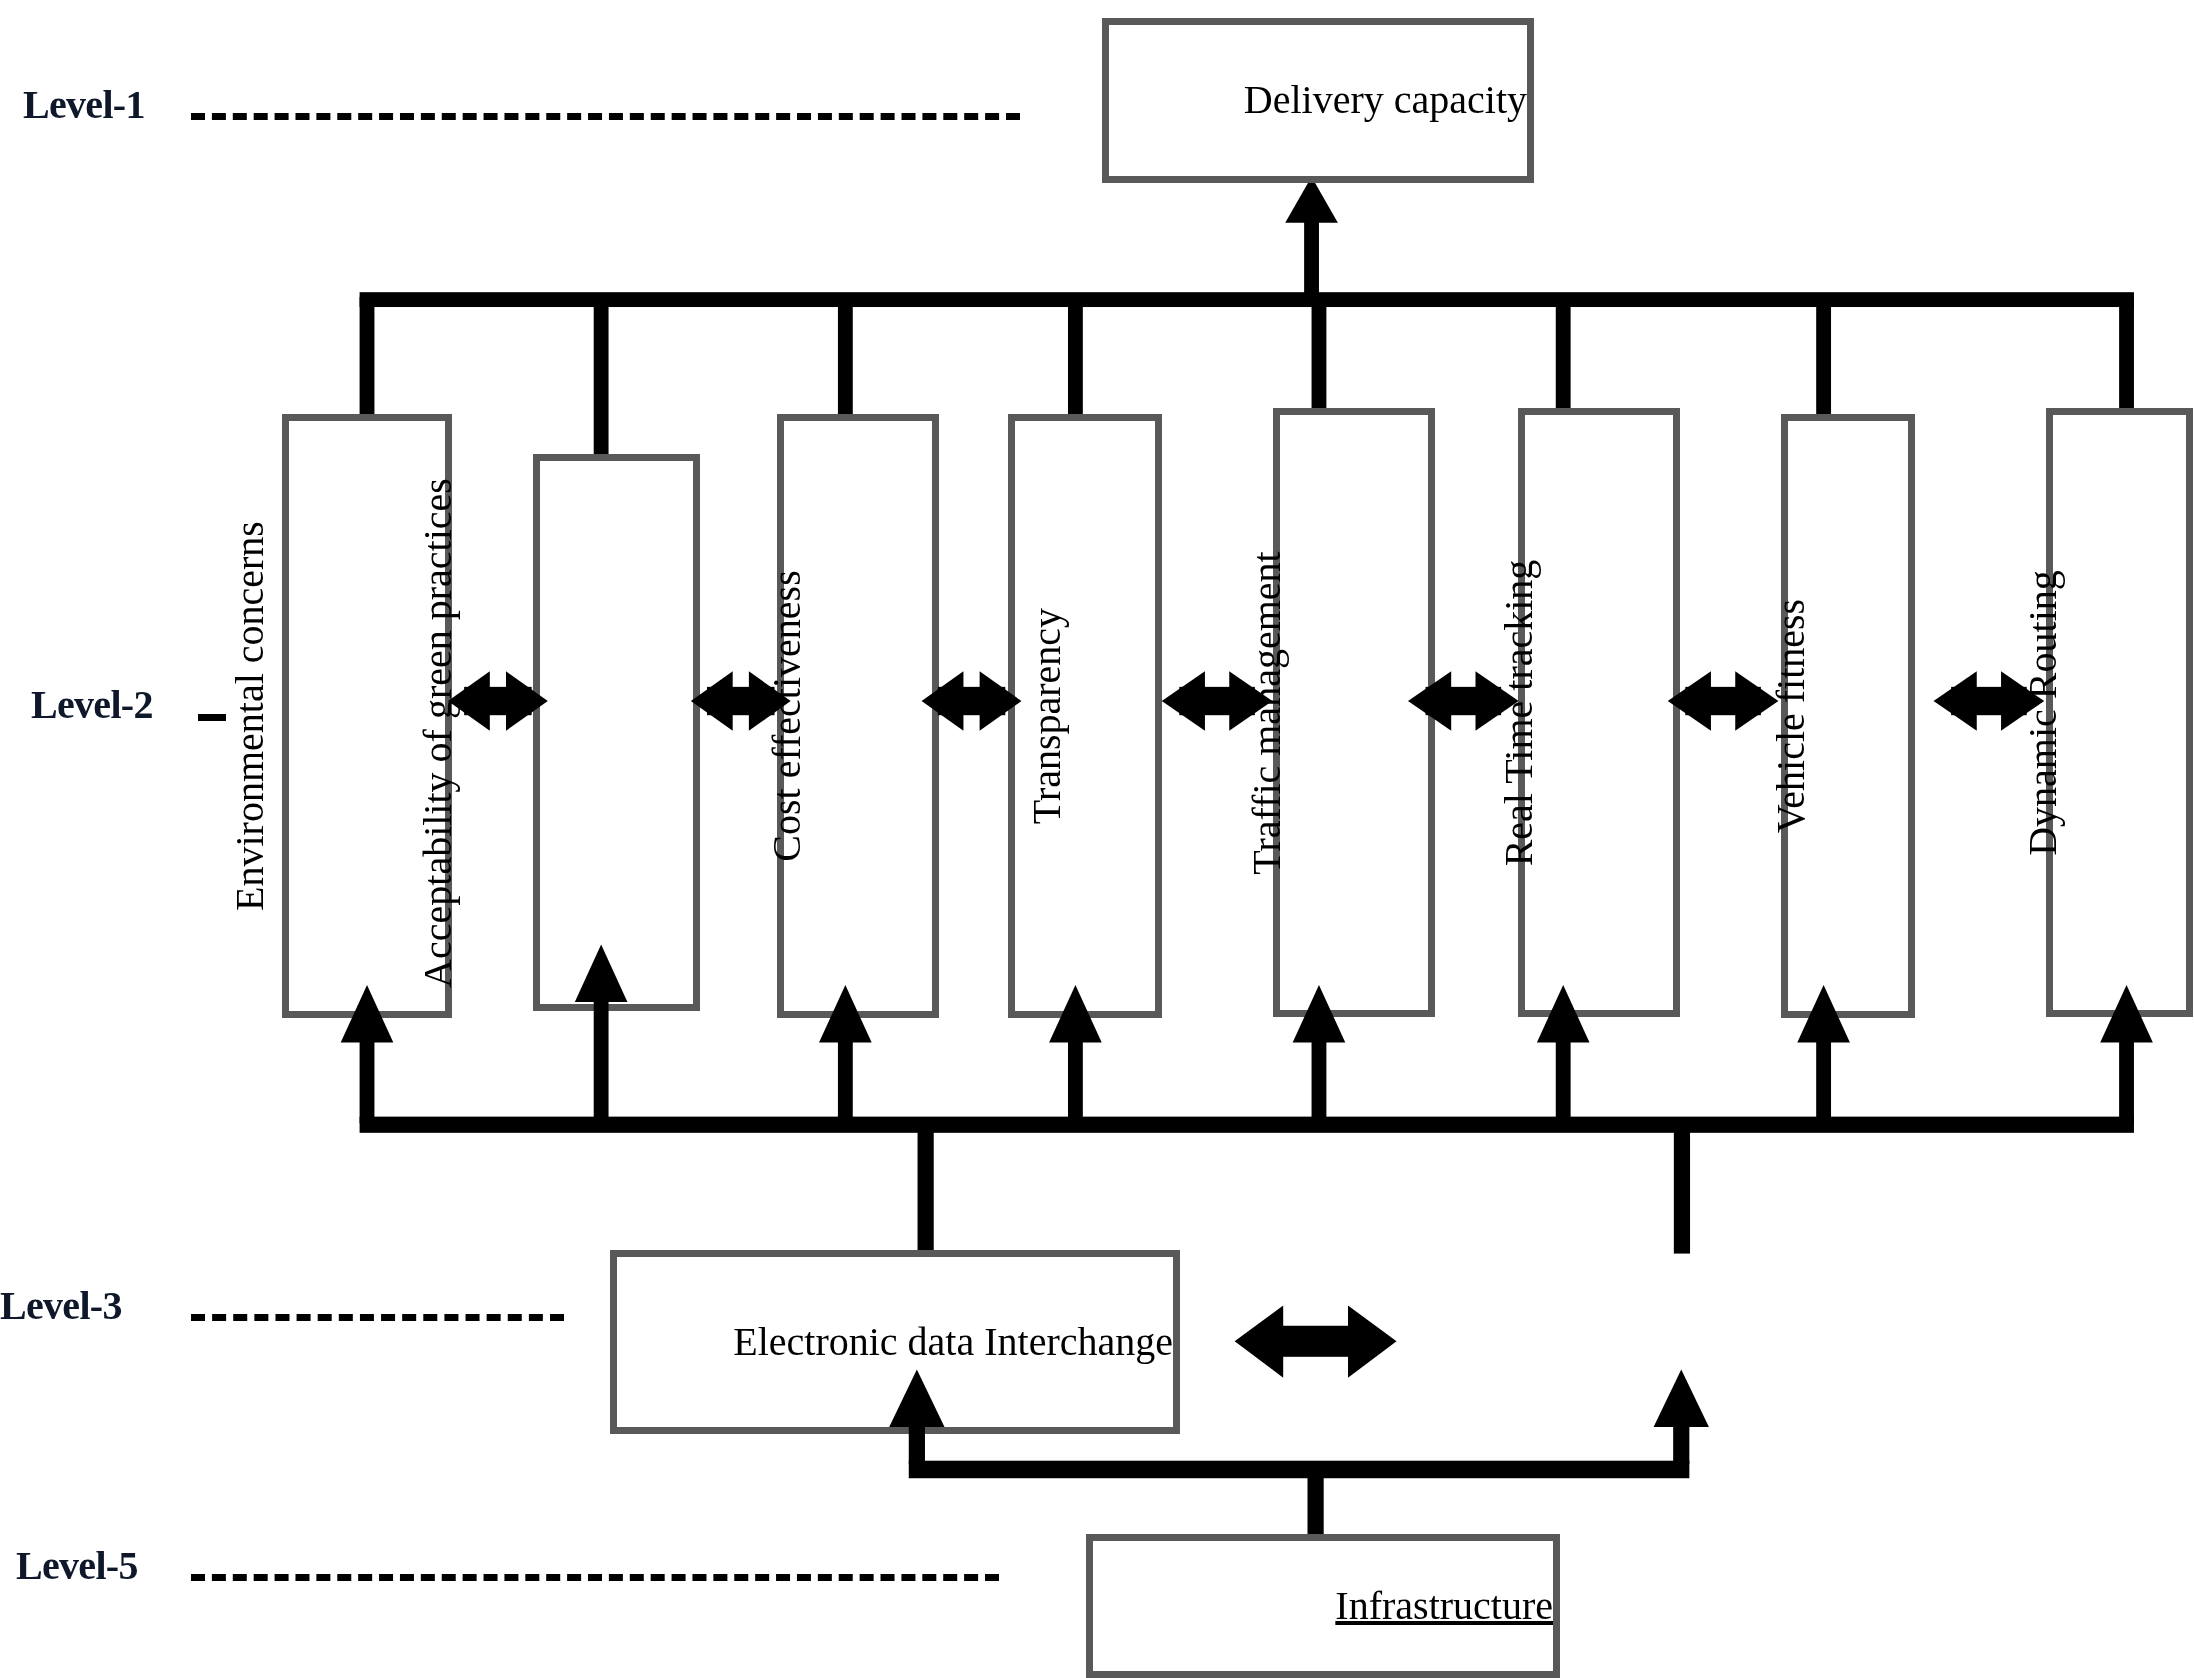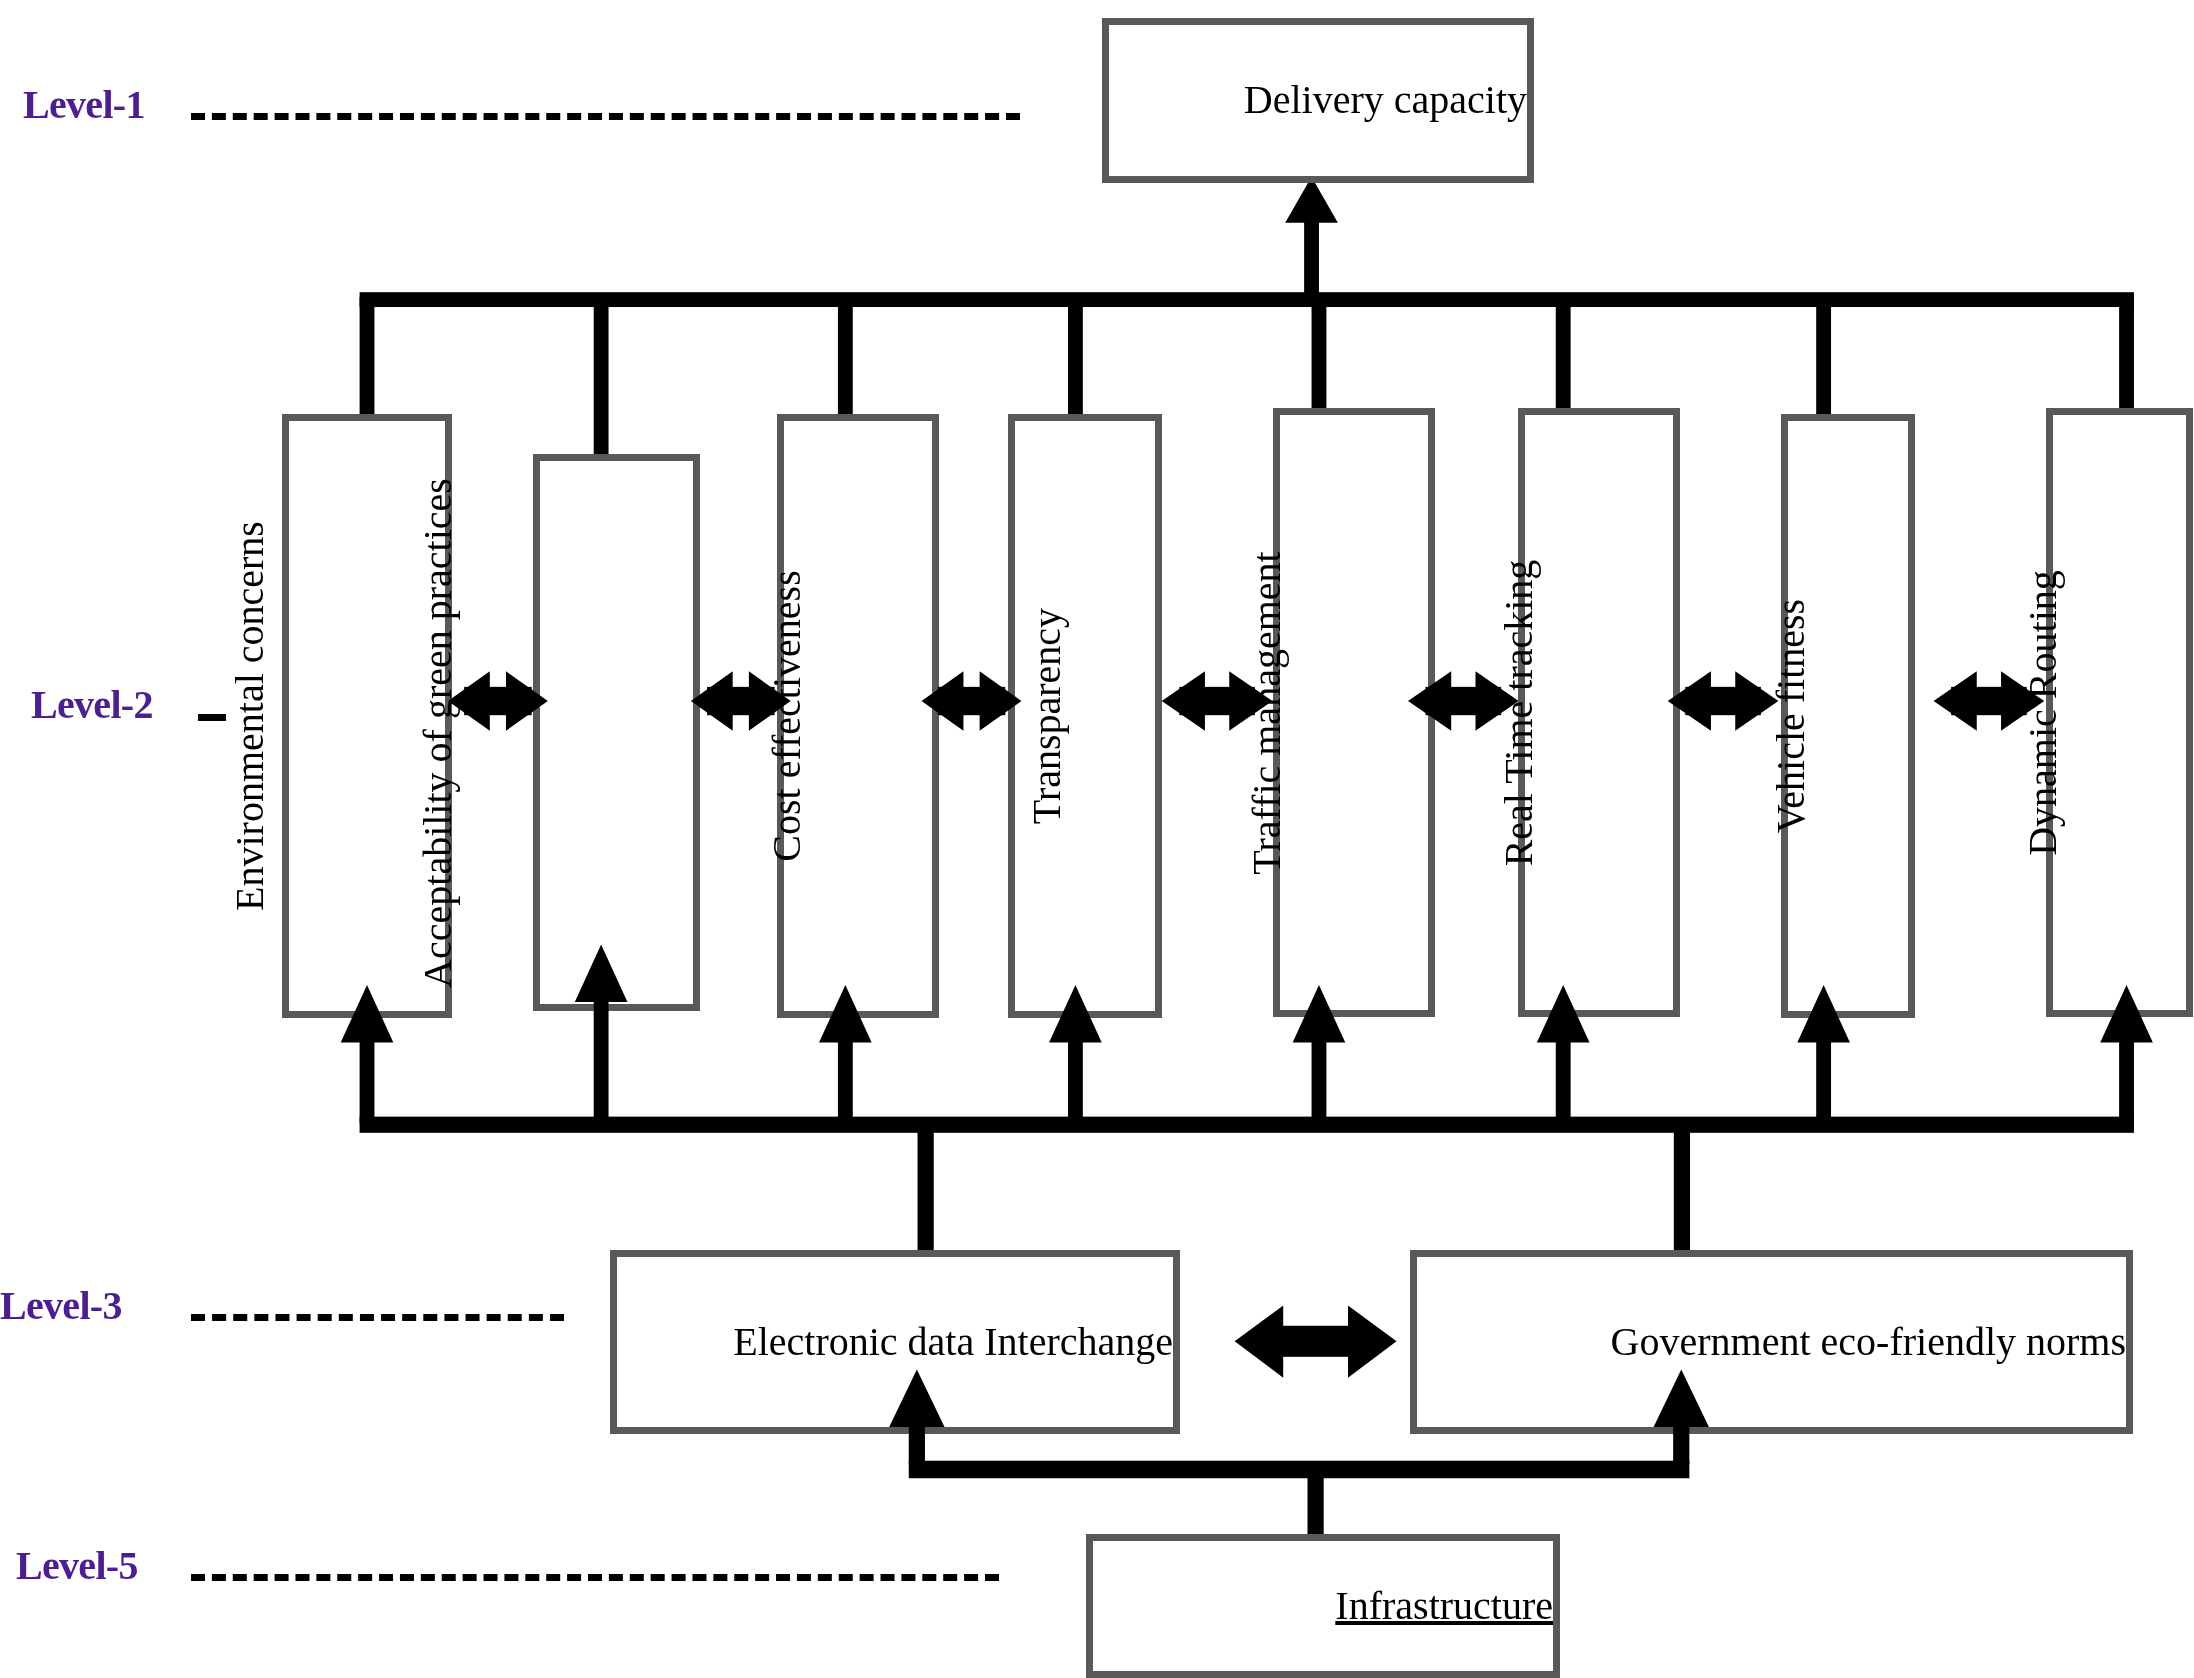--- a/index.html
+++ b/index.html
@@ -10,21 +10,21 @@
     height:1678px;
     background:#ffffff;
     overflow:hidden;
   }
   
   .level-label{
     position:absolute;
     font-family:"Liberation Serif", serif;
     font-weight:bold;
     font-size:40px;
-    color:#4c1d95;
+    color:#0f172a;
     letter-spacing:-0.7px;
     white-space:nowrap;
   }
   .level-dash{
     position:absolute;
     height:0;
     border-top:7.4px dashed #000;
   }
   .level-dash.short{
     border-top-width:7.4px;
@@ -237,22 +237,19 @@
   </div>
 
   <div class="node vert" style="left:2046px; top:408px; width:147px; height:609px;">
     <span class="lbl">Dynamic Routing</span>
   </div>
 
   <div class="node" style="left:610px; top:1250px; width:570px; height:184px;">
     <span class="lbl">Electronic data Interchange</span>
   </div>
 
-  <div class="node" style="left:1410px; top:1250px; width:723px; height:184px;">
-    <span class="lbl">Government eco-friendly norms</span>
-  </div>
 
   <div class="node" style="left:1086px; top:1534px; width:474px; height:144px;text-decoration:underline;">
     <span class="lbl">Infrastructure</span>
   </div>
 
 </div>
 
 
 </body></html>

